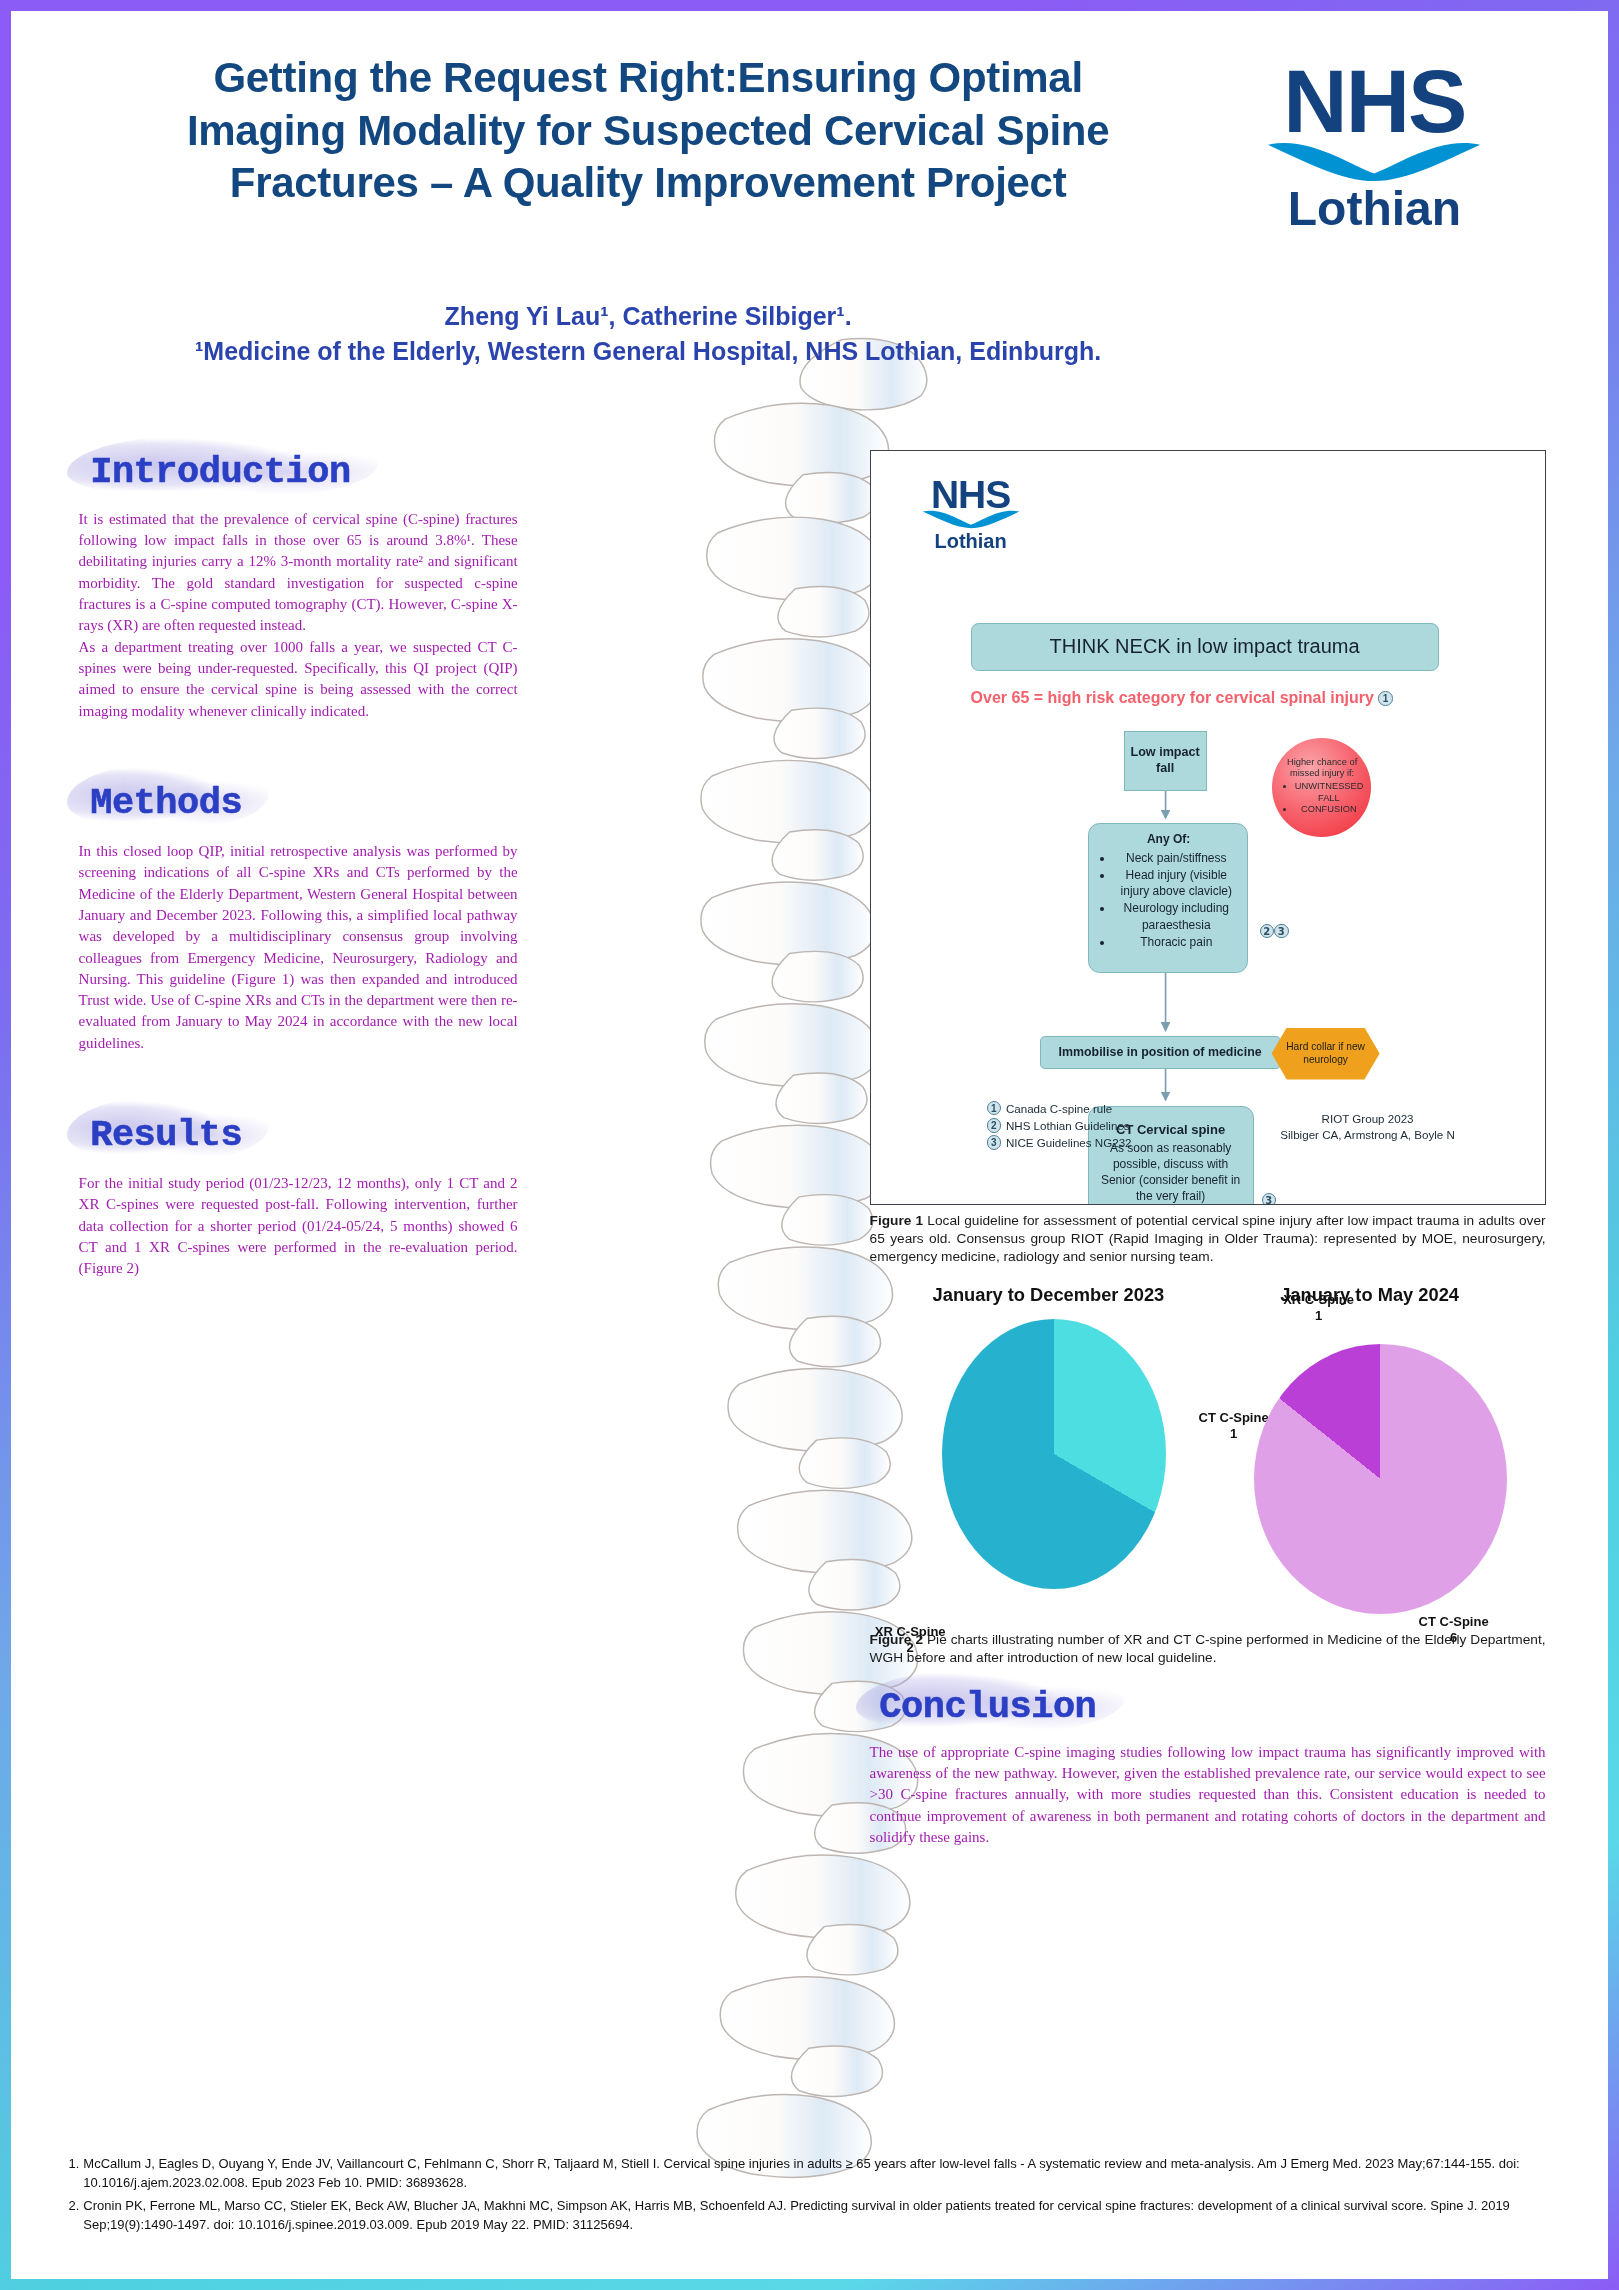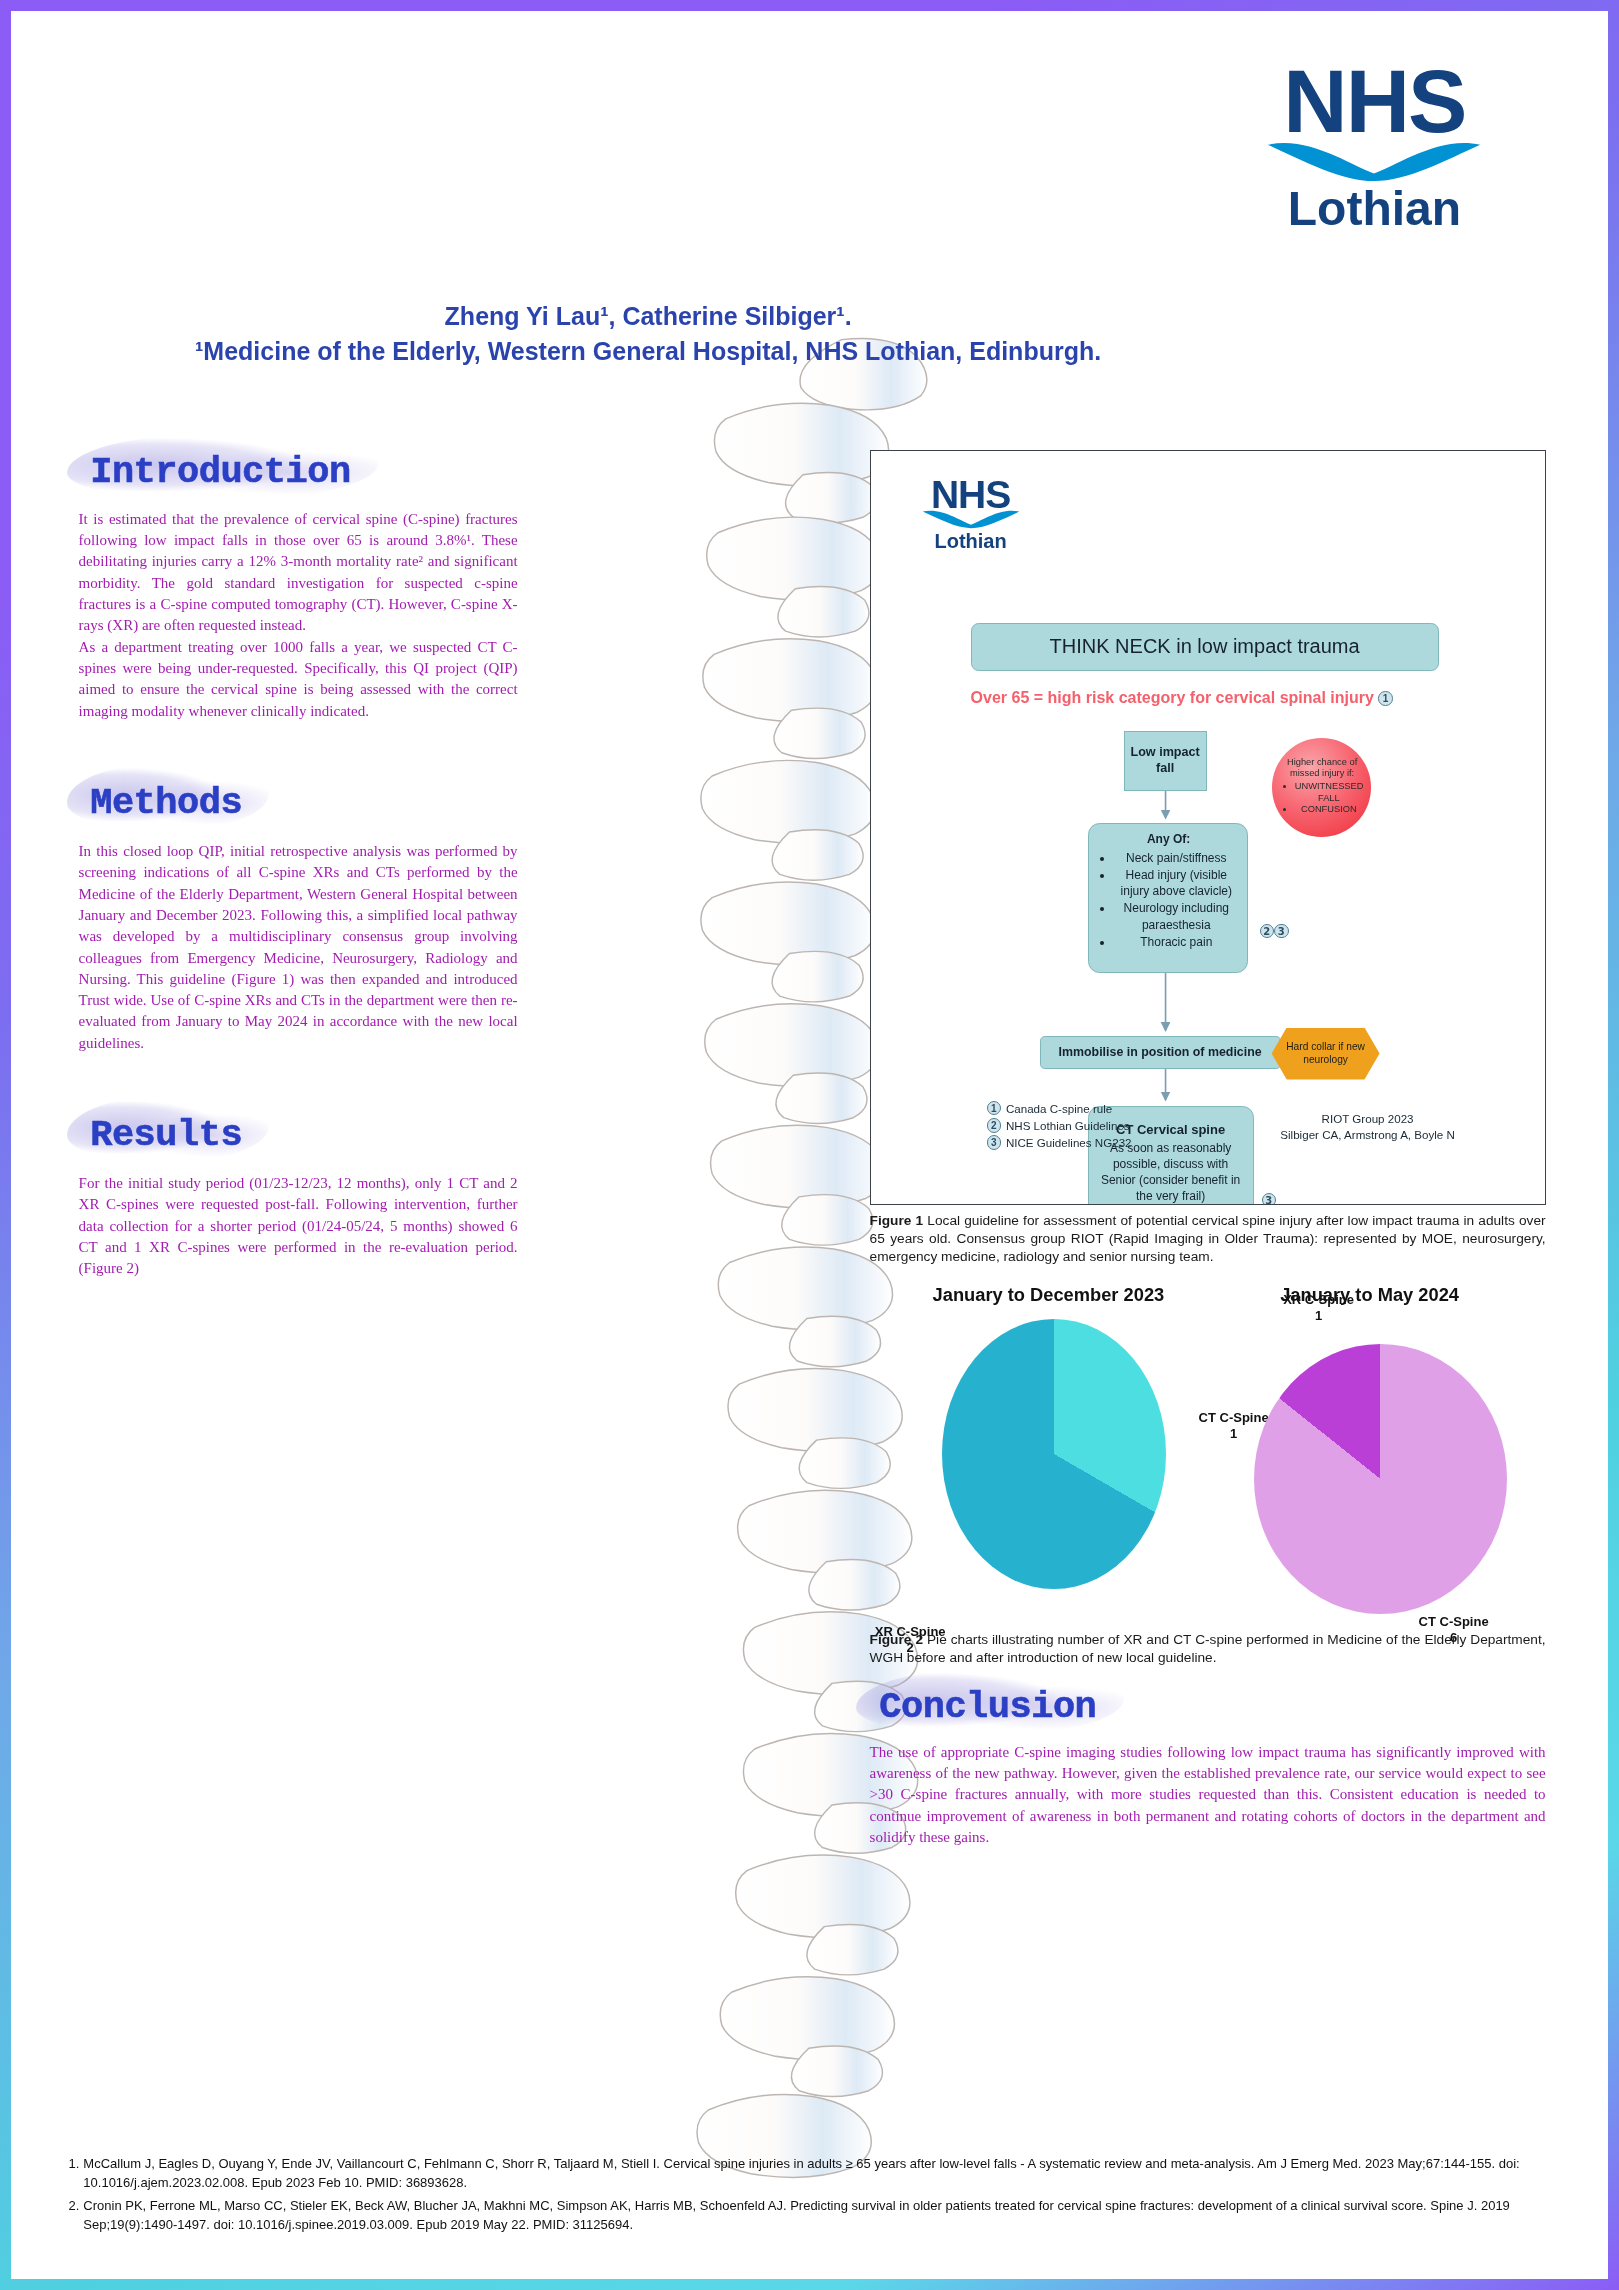--- a/index.html
+++ b/index.html
@@ -413,20 +413,27 @@
         <path d="M120 150 q50 -8 72 12 q12 20 -10 32 q-38 12 -72 0 q-20 -16 10 -44 z"></path>
       </g>
       <g transform="translate(-18,1752)">
         <path d="M40 92 q52 -22 108 -14 q46 8 58 34 q10 26 -18 40 q-44 16 -104 6 q-44 -10 -54 -32 q-6 -22 10 -34 z"></path>
       </g>
     </g>
   </svg>
 
   <div id="header">
 
+    <div id="title-block">
+      <div class="poster-title">
+        <span class="ln">Getting the Request Right:Ensuring Optimal</span>
+        <span class="ln">Imaging Modality for Suspected Cervical Spine</span>
+        <span class="ln">Fractures – A Quality Improvement Project</span>
+      </div>
+    </div>
 
     <div id="authors-block">
       <div class="authors-line">Zheng Yi Lau¹, Catherine Silbiger¹.</div>
       <div class="authors-line">¹Medicine of the Elderly, Western General Hospital, NHS Lothian, Edinburgh.</div>
     </div>
 
     <div id="nhs-logo-header">
       <div class="nhs-word">NHS</div>
       <svg class="nhs-swoosh" width="222" height="44" viewBox="0 0 230 46">
         <path d="M4 6 C46 -4 92 28 115 36 C138 28 184 -4 226 6 C190 22 150 44 115 44 C80 44 40 22 4 6 Z" fill="#0092d2"></path>

